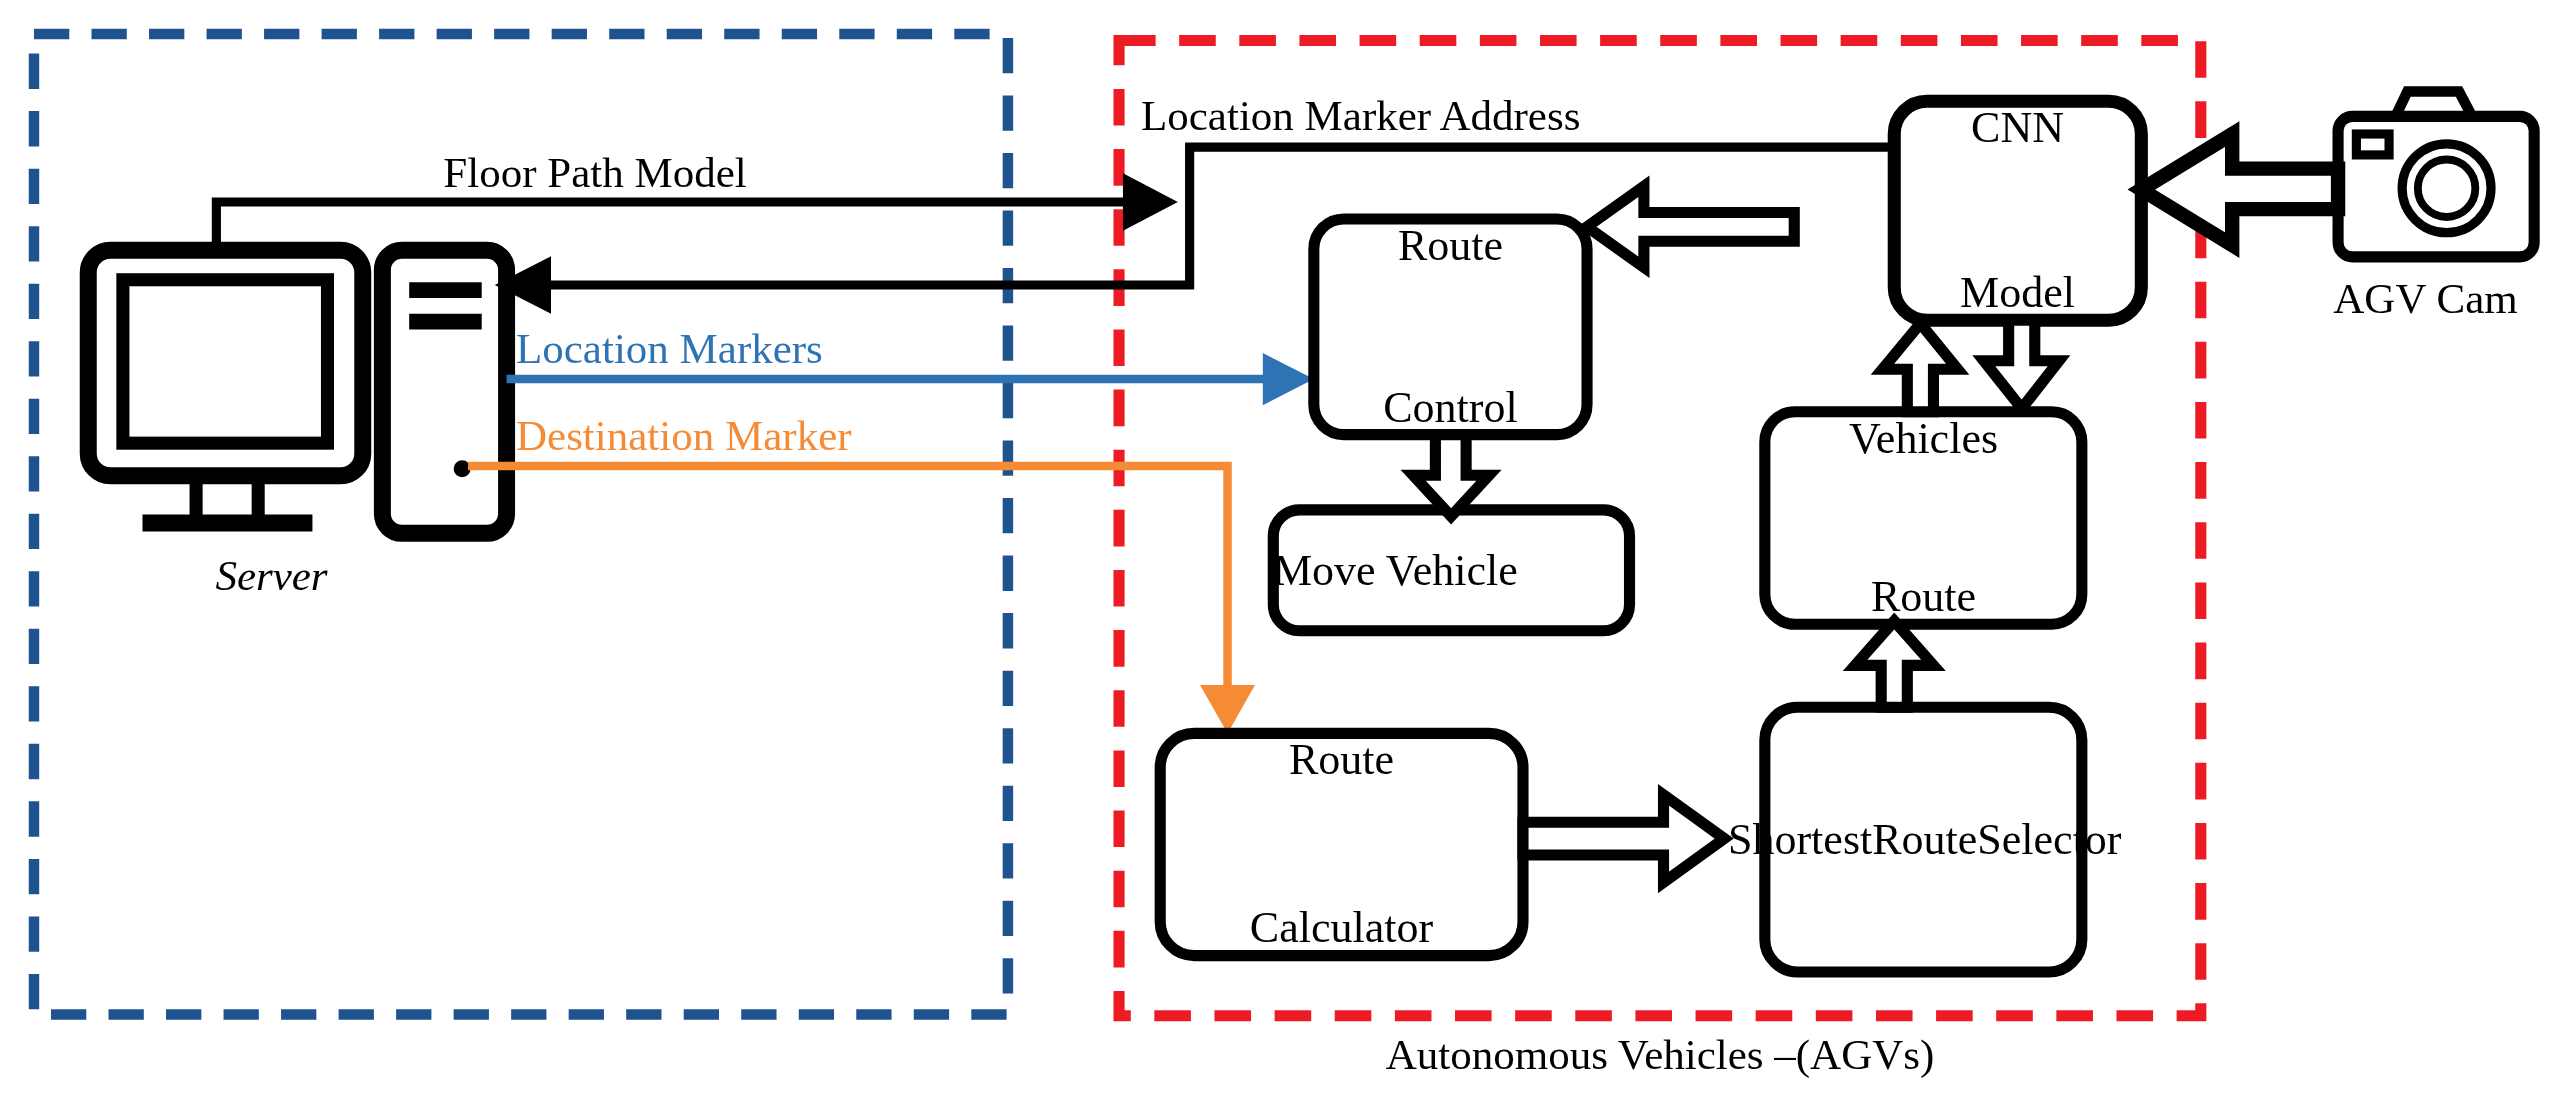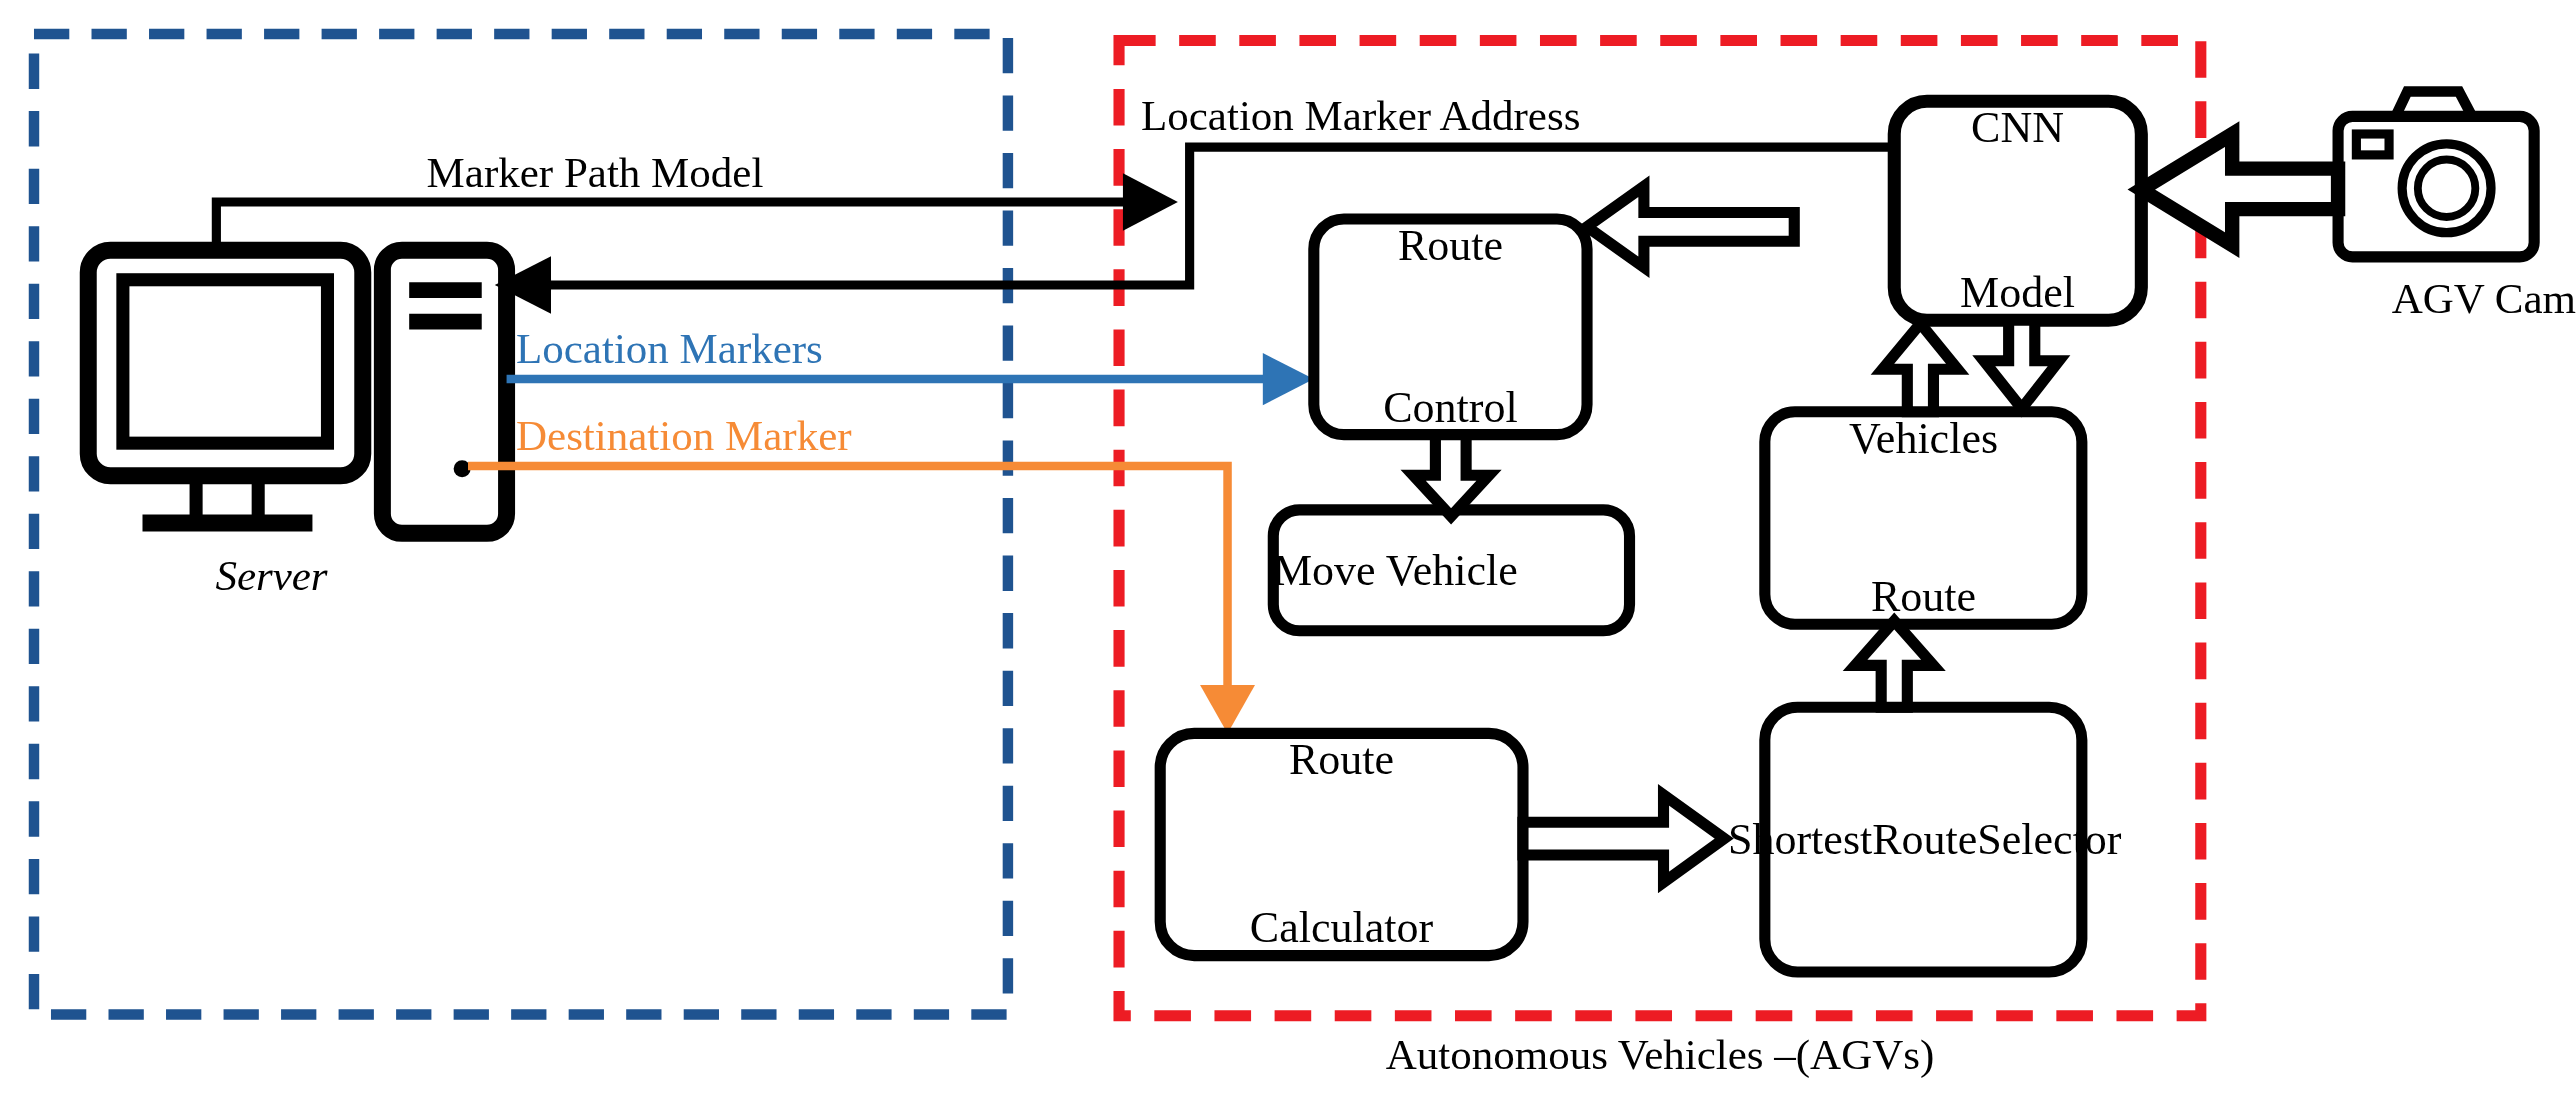--- a/index.html
+++ b/index.html
@@ -135,31 +135,31 @@
     <g>
       <path d="M 3073 490 L 3113 490 L 3113 552 L 3150 552 L 3093 625 L 3035 552 L 3073 552 Z" fill="#fff" stroke="#000" stroke-width="17" stroke-linejoin="miter"></path>
     </g>
 
     <g>
       <path d="M 3577 258 L 3415 258 L 3415 205 L 3276 290 L 3415 375 L 3415 320 L 3577 320 Z" fill="#fff" stroke="#000" stroke-width="22" stroke-linejoin="miter"></path>
     </g>
 
   </svg>
 
-  <div class="lbl fs-big" style="left:327px; top:149px; width:536px;">Marker Path Model</div>
+  <div class="lbl fs-big" style="left:327px; top:149px; width:536px;">Floor Path Model</div>
 
   <div class="lbl fs-big" style="left:1141px; top:92px; width:726px; text-align:left;">Location Marker Address</div>
 
   <div class="lbl fs-big" style="left:516px; top:325px; width:536px; text-align:left; color:#2E74B5;">Location Markers</div>
 
   <div class="lbl fs-big" style="left:516px; top:412px; width:575px; text-align:left; color:#F68B36;">Destination Marker</div>
 
   <div class="lbl fs-big" style="left:131px; top:552px; width:281px;font-style:italic;">Server</div>
 
-  <div class="lbl fs-big" style="left:2275px; top:275px; width:301px;text-align:right;">AGV Cam</div>
+  <div class="lbl fs-big" style="left:2275px; top:275px; width:301px;">AGV Cam</div>
 
   <div class="lbl fs-big" style="left:1119px; top:1031px; width:1082px;">Autonomous Vehicles –(AGVs)</div>
 
   <div class="boxtext fs-box" style="left:1314px; top:219px; width:273px; height:216px; flex-direction:column;">
     <span>Route</span>
     <span>Control</span>
   </div>
 
   <div class="boxtext fs-box" style="left:1273px; top:510px; width:356px; height:121px;">
     <span>Move Vehicle</span>

